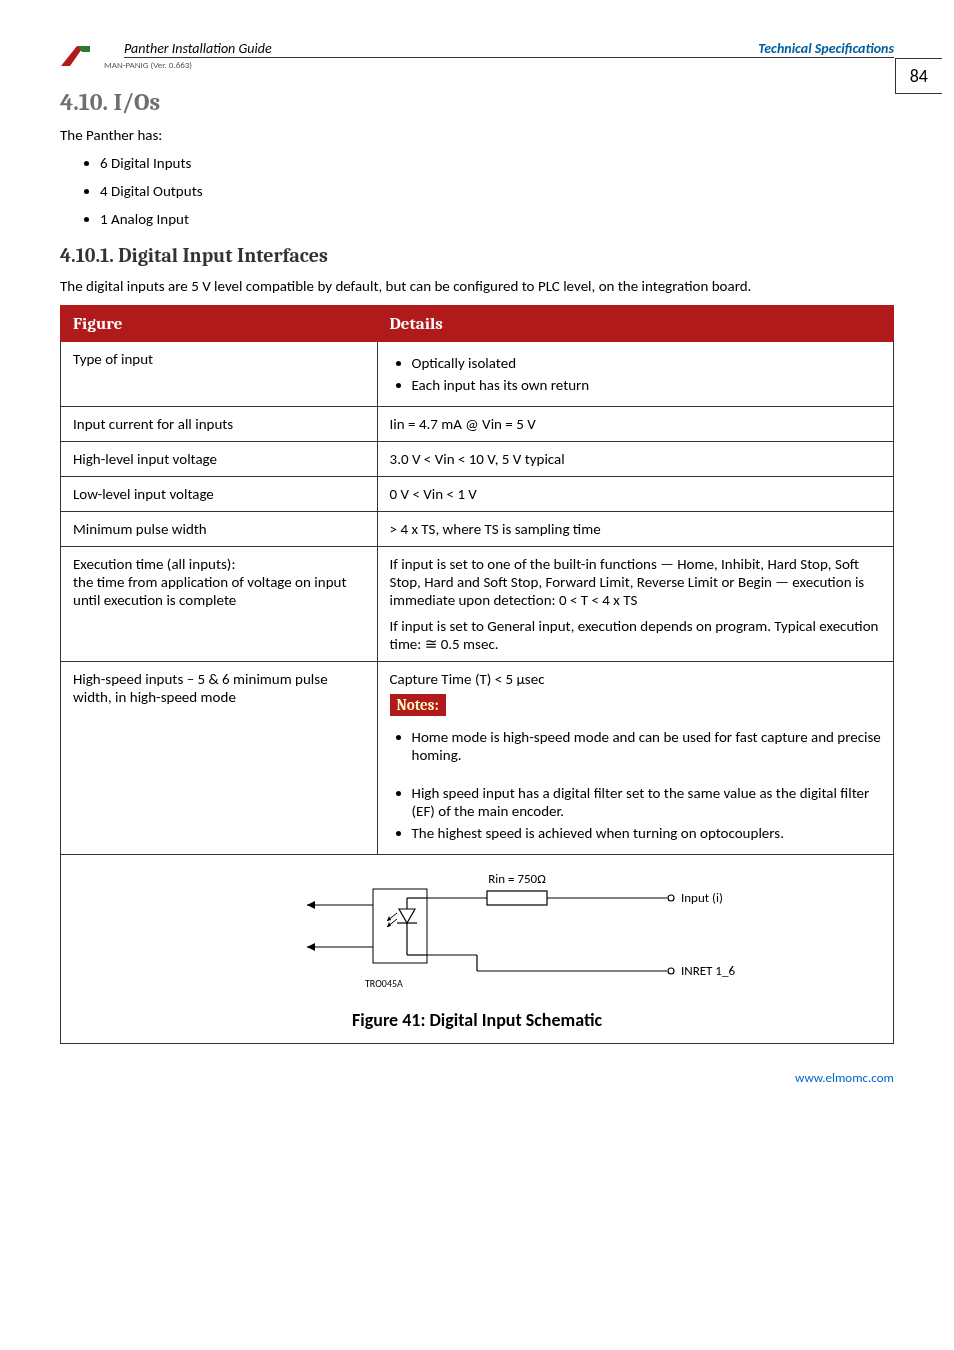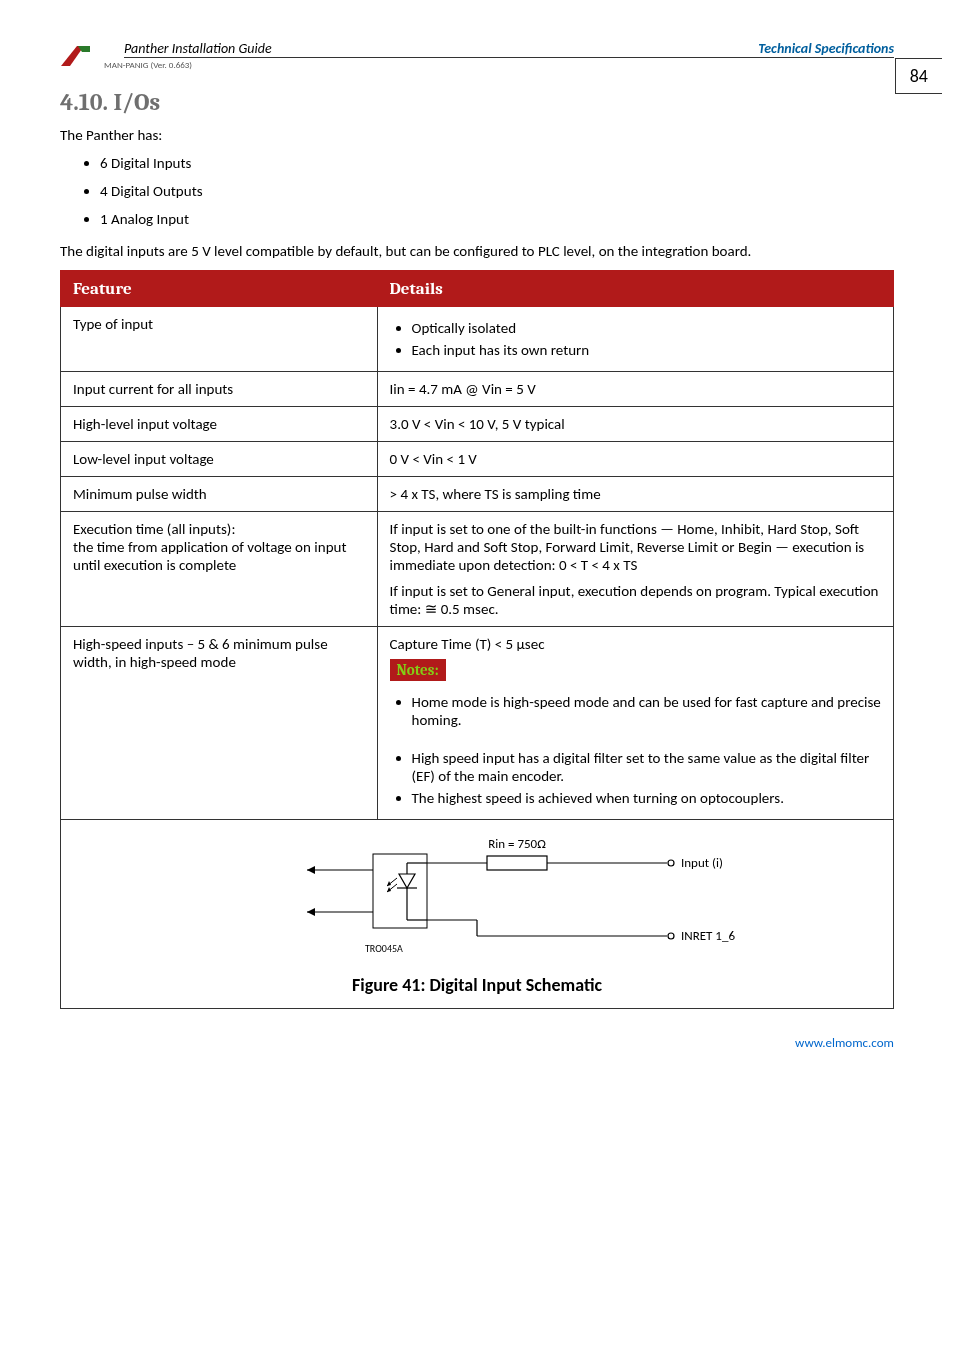--- a/index.html
+++ b/index.html
@@ -105,21 +105,21 @@
     list-style: disc;
     padding-left: 22px;
     margin: 0;
   }
   table.spec td .inner-list li {
     margin: 4px 0;
   }
   .notes-box {
     display: inline-block;
     background: #b11a1a;
-    color: #84cc16;
+    color: #fef9c3;
     font-family: Cambria, Georgia, serif;
     font-weight: bold;
     padding: 1px 6px;
     border: 1px solid #b11a1a;
     margin: 6px 0;
   }
   .figure-caption {
     text-align: center;
     font-weight: bold;
     font-size: 18px;
@@ -182,27 +182,28 @@
   <h2 class="section-num">4.10.  I/Os</h2>
 
   <p class="body">The Panther has:</p>
 
   <ul class="bullets">
     <li>6 Digital Inputs</li>
     <li>4 Digital Outputs</li>
     <li>1 Analog Input</li>
   </ul>
 
+  <h3 class="subsection">4.10.1.     Digital Input Interfaces</h3>
 
   <p class="body">The digital inputs are 5 V level compatible by default, but can be configured to PLC level, on the integration board.</p>
 
   <table class="spec">
     <thead>
       <tr>
-        <th style="width:38%">Feature</th>
+        <th style="width:38%">Figure</th>
         <th>Details</th>
       </tr>
     </thead>
     <tbody>
       <tr>
         <td>Type of input</td>
         <td>
           <ul class="inner-list">
             <li>Optically isolated</li>
             <li>Each input has its own return</li>

